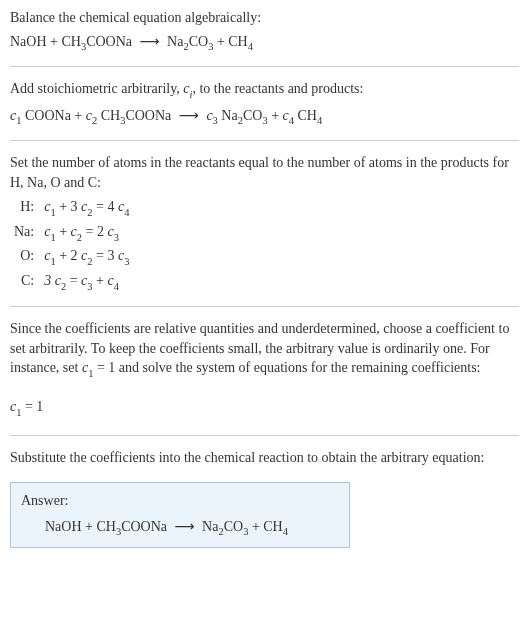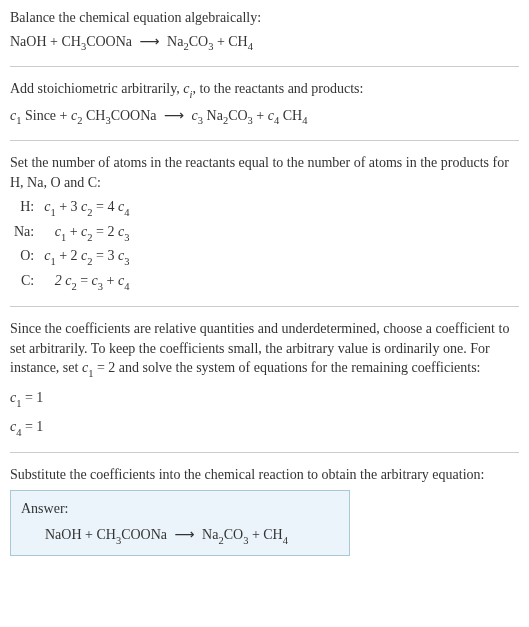--- a/index.html
+++ b/index.html
@@ -36,37 +36,36 @@
     .ital {
       font-style: italic;
     }
     .coeff-table {
       margin-top: 4px;
       border-collapse: collapse;
     }
     .coeff-table td {
       padding: 1px 4px;
       vertical-align: baseline;
-      text-align: right;
     }
     .coeff-table td.label {
       text-align: right;
       padding-right: 6px;
     }
     .solutions {
       margin-top: 4px;
     }
     .solutions div {
-      margin: 7px 0;
+      margin: 16px 0;
     }
     .answer-box {
       border: 1px solid #a8c8d8;
       background: #eaf4fa;
       padding: 8px 10px;
-      margin-top: 6px;
+      margin-top: 14px;
       display: inline-block;
       min-width: 340px;
     }
     .answer-label {
       margin-bottom: 6px;
     }
     .answer-eq {
       padding-left: 24px;
     }
     .arrow {
@@ -85,21 +84,21 @@
   </div>
 </div>
 
 <hr class="divider">
 
 <div class="section">
   <div>
     <span>Add stoichiometric arbitrarily, </span><span class="ital">c</span><span class="sub ital">i</span><span>, to the reactants and products:</span>
   </div>
   <div class="eq-line">
-    <span class="ital">c</span><span class="sub">1</span><span> Since + </span><span class="ital">c</span><span class="sub">2</span><span> CH</span><span class="sub">3</span><span>COONa</span>
+    <span class="ital">c</span><span class="sub">1</span><span> COONa + </span><span class="ital">c</span><span class="sub">2</span><span> CH</span><span class="sub">3</span><span>COONa</span>
     <span class="arrow">⟶</span>
     <span class="ital">c</span><span class="sub">3</span><span> Na</span><span class="sub">2</span><span>CO</span><span class="sub">3</span> + <span class="ital">c</span><span class="sub">4</span><span> CH</span><span class="sub">4</span>
   </div>
 </div>
 
 <hr class="divider">
 
 <div class="section">
   <div>Set the number of atoms in the reactants equal to the number of atoms in the products for H, Na, O and C:</div>
   <table class="coeff-table">
@@ -111,35 +110,34 @@
     <tr>
       <td class="label">Na:</td>
       <td><span class="ital">c</span><span class="sub">1</span><span> + </span><span class="ital">c</span><span class="sub">2</span><span> = 2 </span><span class="ital">c</span><span class="sub">3</span></td>
     </tr>
     <tr>
       <td class="label">O:</td>
       <td><span class="ital">c</span><span class="sub">1</span><span> + 2 </span><span class="ital">c</span><span class="sub">2</span><span> = 3 </span><span class="ital">c</span><span class="sub">3</span></td>
     </tr>
     <tr>
       <td class="label">C:</td>
-      <td><span class="ital">2 c</span><span class="sub">2</span><span> = </span><span class="ital">c</span><span class="sub">3</span><span> + </span><span class="ital">c</span><span class="sub">4</span></td>
+      <td><span class="ital">3 c</span><span class="sub">2</span><span> = </span><span class="ital">c</span><span class="sub">3</span><span> + </span><span class="ital">c</span><span class="sub">4</span></td>
     </tr>
   </tbody>
     </table>
 </div>
 
 <hr class="divider">
 
 <div class="section">
   <div>
-    <span>Since the coefficients are relative quantities and underdetermined, choose a coefficient to set arbitrarily. To keep the coefficients small, the arbitrary value is ordinarily one. For instance, set </span><span class="ital">c</span><span class="sub">1</span><span> = 2 and solve the system of equations for the remaining coefficients:</span>
+    <span>Since the coefficients are relative quantities and underdetermined, choose a coefficient to set arbitrarily. To keep the coefficients small, the arbitrary value is ordinarily one. For instance, set </span><span class="ital">c</span><span class="sub">1</span><span> = 1 and solve the system of equations for the remaining coefficients:</span>
   </div>
   <div class="solutions">
     <div><span class="ital">c</span><span class="sub">1</span><span> = 1</span></div>
-    <div><span class="ital">c</span><span class="sub">4</span><span> = 1</span></div>
   </div>
 </div>
 
 <hr class="divider">
 
 <div class="section">
   <div>Substitute the coefficients into the chemical reaction to obtain the arbitrary equation:</div>
   <div class="answer-box">
     <div class="answer-label">Answer:</div>
     <div class="answer-eq">

